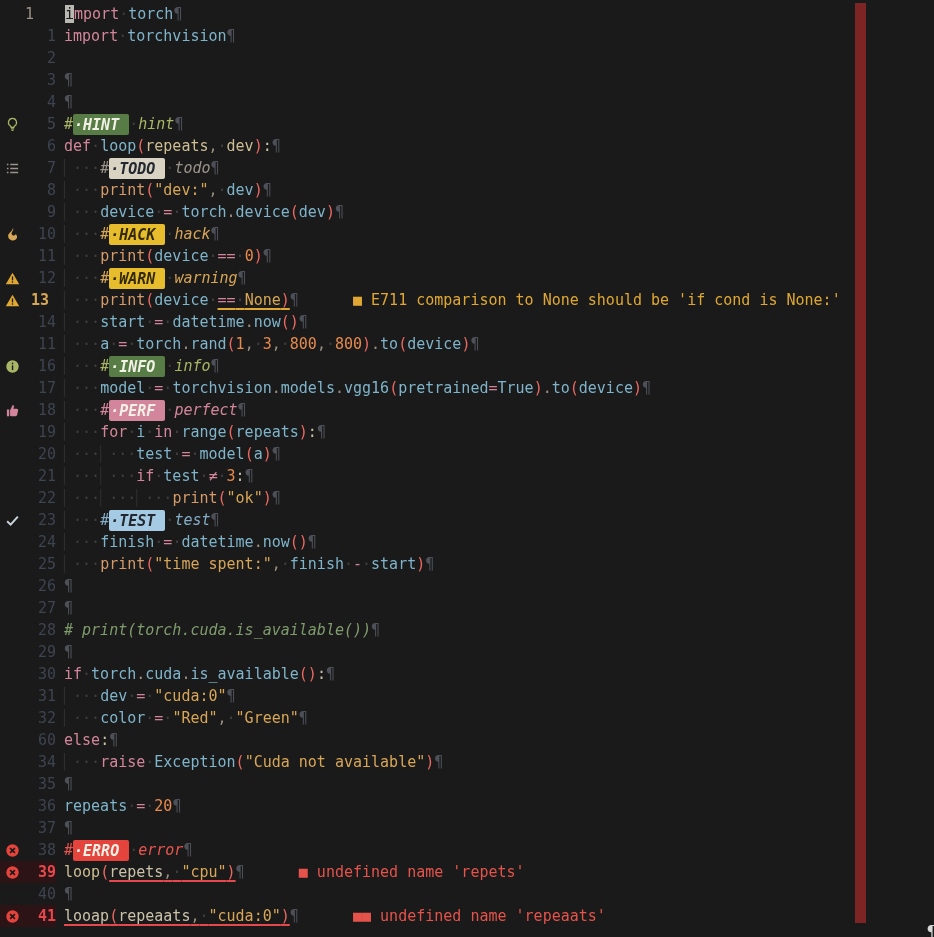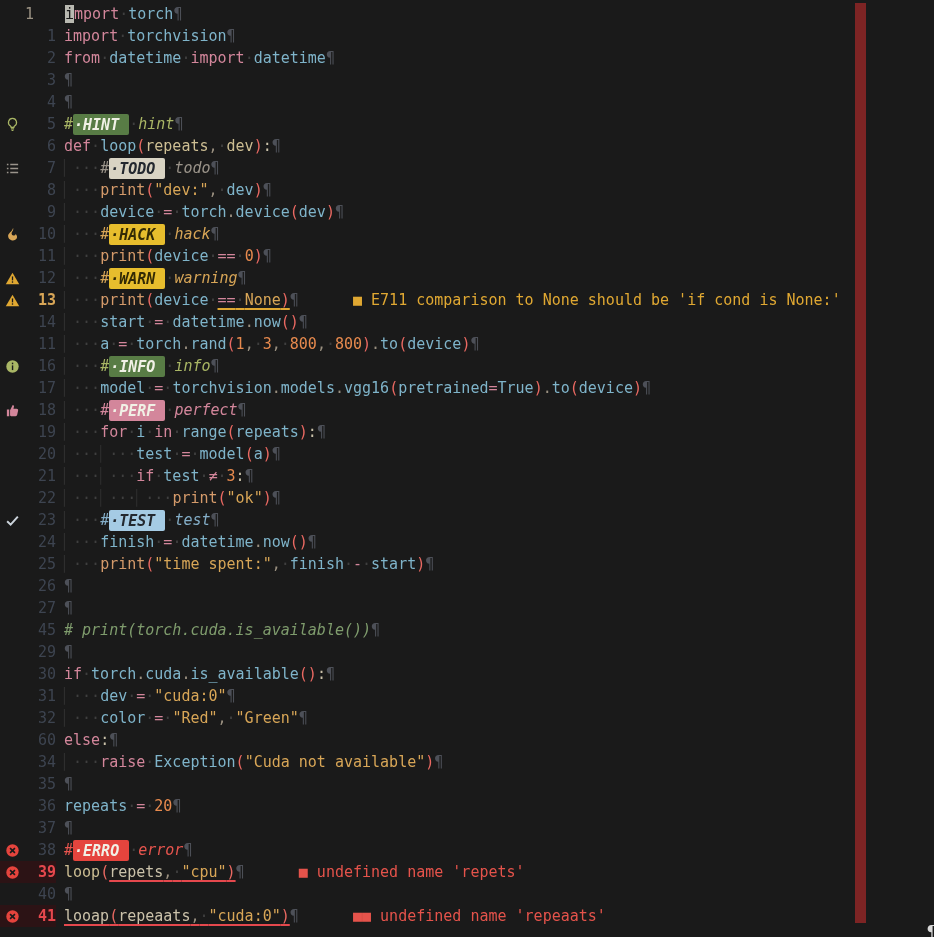--- a/index.html
+++ b/index.html
@@ -5,21 +5,21 @@
   html,body{margin:0;padding:0;}
   body{width:934px;height:937px;overflow:hidden;background:var(--bg,#1a1a1a);
        font-family:"DejaVu Sans Mono",monospace;}
   #editor{position:relative;width:934px;height:937px;}
   #buf{position:absolute;left:0;top:3px;width:934px;}
   .row{display:flex;height:22px;font-size:15px;line-height:22px;}
   .sign{width:24px;flex:0 0 24px;text-align:center;}
   .sign svg{margin-top:4px;}
   .lnum{width:32px;flex:0 0 32px;text-align:right;color:var(--lnum);}
   .lnum.abs{text-align:left;padding-left:1px;color:var(--lnum-cur);}
-  .lnum.warn{color:var(--lnum-warn);font-weight:bold;}
+  .lnum.warn{color:var(--lnum-warn);font-weight:bold;text-align:center;}
   .lnum.err{color:var(--lnum-err);font-weight:bold;}
   .row-err .sign,.row-err .lnum{background:var(--err-row-bg);}
   .code{white-space:pre;padding-left:8px;}
   .seg{white-space:pre;}
   .k{color:var(--kw);} .i{color:var(--id);} .f{color:var(--fg);}
   .pm{color:var(--pm);} .s{color:var(--str);} .n{color:var(--num);}
   .b{color:var(--bi);} .pr{color:var(--par);} .pu{color:var(--pun);}
   .cm{color:var(--cmt);font-style:italic;}
   .ws{color:var(--wsd);} .gd{color:var(--gd);} .eo{color:var(--eol);}
   .vw{color:var(--vwarn);} .ve{color:var(--verr);}
@@ -55,21 +55,20 @@
         <span class="code"><span class="seg cur">i</span><span class="seg k">mport</span><span class="seg ws">·</span><span class="seg i">torch</span><span class="seg eo">¶</span></span>
       </div>
       <div class="row">
         <span class="sign"></span>
         <span class="lnum">1</span>
         <span class="code"><span class="seg k">import</span><span class="seg ws">·</span><span class="seg i">torchvision</span><span class="seg eo">¶</span></span>
       </div>
       <div class="row">
         <span class="sign"></span>
         <span class="lnum">2</span>
-        <span class="code"><span class="seg k">from</span><span class="seg ws">·</span><span class="seg i">datetime</span><span class="seg ws">·</span><span class="seg k">import</span><span class="seg ws">·</span><span class="seg i">datetime</span><span class="seg eo">¶</span></span>
       </div>
       <div class="row">
         <span class="sign"></span>
         <span class="lnum">3</span>
         <span class="code"><span class="seg eo">¶</span></span>
       </div>
       <div class="row">
         <span class="sign"></span>
         <span class="lnum">4</span>
         <span class="code"><span class="seg eo">¶</span></span>
@@ -207,21 +206,21 @@
         <span class="lnum">26</span>
         <span class="code"><span class="seg eo">¶</span></span>
       </div>
       <div class="row">
         <span class="sign"></span>
         <span class="lnum">27</span>
         <span class="code"><span class="seg eo">¶</span></span>
       </div>
       <div class="row">
         <span class="sign"></span>
-        <span class="lnum">45</span>
+        <span class="lnum">28</span>
         <span class="code"><span class="seg cm"># print(torch.cuda.is_available())</span><span class="seg eo">¶</span></span>
       </div>
       <div class="row">
         <span class="sign"></span>
         <span class="lnum">29</span>
         <span class="code"><span class="seg eo">¶</span></span>
       </div>
       <div class="row">
         <span class="sign"></span>
         <span class="lnum">30</span>

